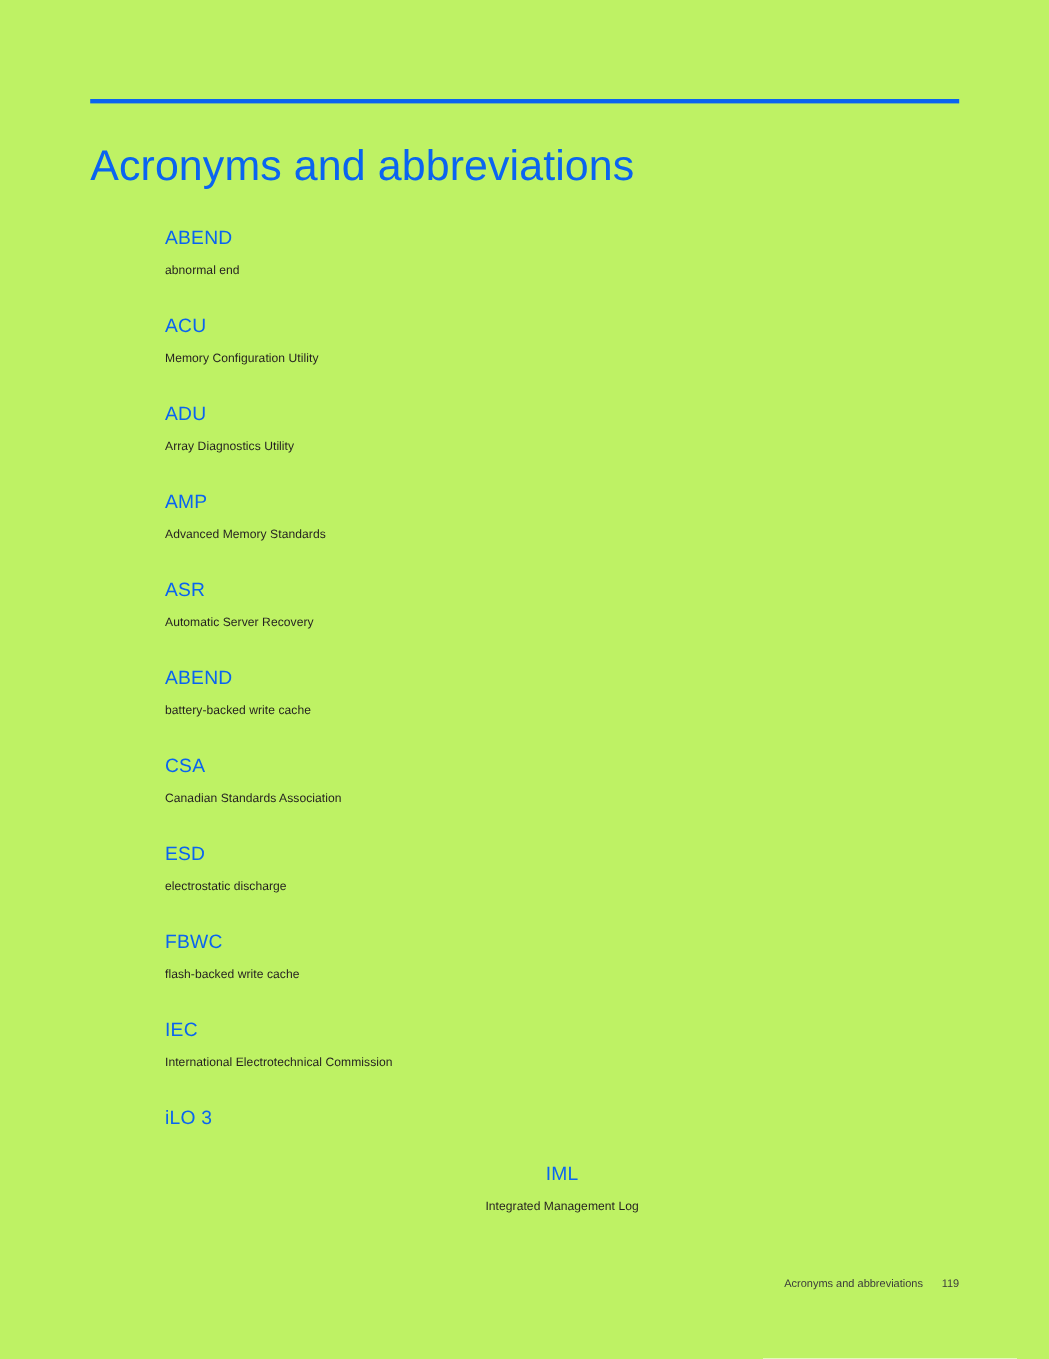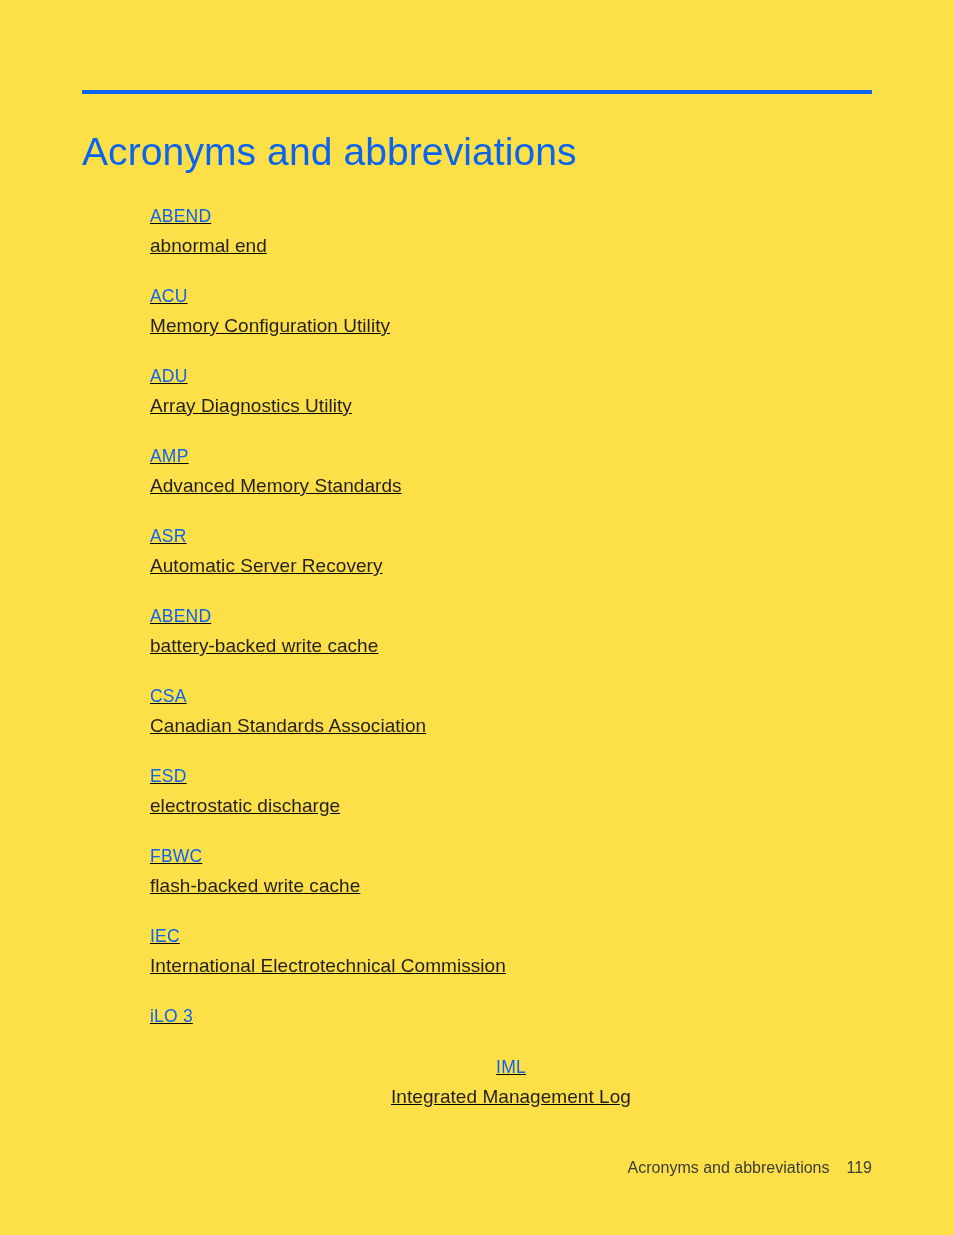--- a/index.html
+++ b/index.html
@@ -13,21 +13,21 @@
     position: relative;
     font-family: "Liberation Sans", sans-serif;
     -webkit-font-smoothing: antialiased;
   }
 
   .page {
     position: relative;
     width: 954px;
     height: 1235px;
     box-sizing: border-box;
-    background: #fde047;
+    background: #bef264;
     overflow: hidden;
   }
 
   
   .title-rule {
     position: absolute;
     left: 82px;
     top: 90px;
     width: 790px;
     height: 4px;
@@ -46,57 +46,56 @@
     color: #0a64f0;
     white-space: nowrap;
   }
 
   
   .glossary {
     position: absolute;
     left: 150px;
     top: 205px;
     width: 722px;
-    text-decoration: underline;
   }
 
   .entry {
     margin: 0 0 29px 0;
   }
   .entry:last-child {
     margin-bottom: 0;
     text-align: center;
   }
 
   .entry-term {
     font-size: 17.5px;
     font-weight: 400;
     line-height: 22px;
     color: #0a64f0;
     letter-spacing: 0.2px;
     margin: 0 0 9px 0;
   }
 
   .entry-def {
-    font-size: 19px;
+    font-size: 11px;
     font-weight: 400;
     line-height: 20px;
     color: #231f20;
     letter-spacing: 0.05px;
     margin: 0;
   }
 
   
   .footer {
     position: absolute;
     left: 82px;
     top: 1158px;
     width: 790px;
     text-align: right;
-    font-size: 16px;
+    font-size: 10px;
     line-height: 20px;
     color: #3b3b3b;
     white-space: nowrap;
   }
   .footer-label {
     display: inline;
   }
   .footer-page {
     display: inline;
     margin-left: 17px;

